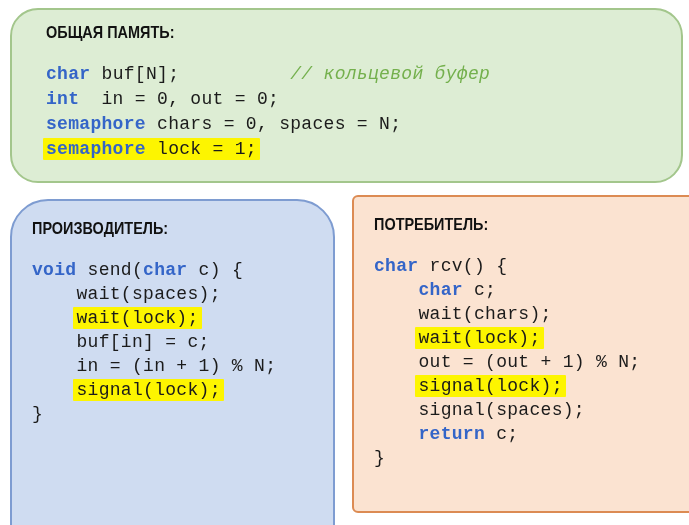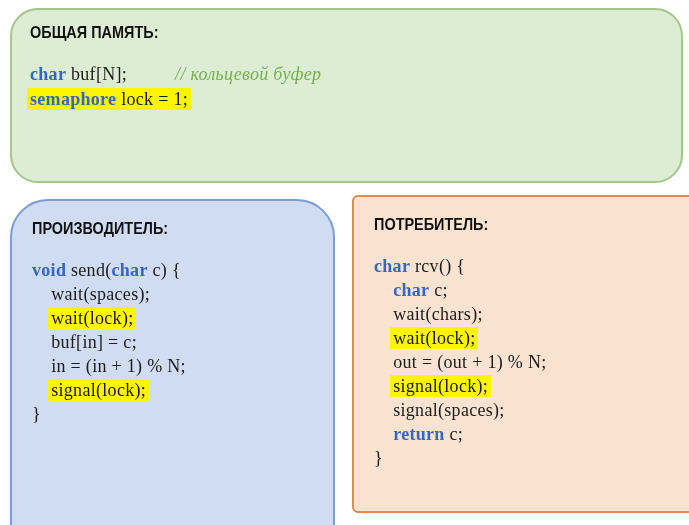--- a/index.html
+++ b/index.html
@@ -18,21 +18,21 @@
   }
   .panel {
     position: absolute;
     border: 2px solid #999;
     background: #eee;
   }
   .panel-shared {
     left: 10px; top: 8px;
     width: 673px; height: 175px;
     border-radius: 28px;
-    padding: 12px 18px;
+    padding: 12px 34px;
   }
   .panel-producer {
     left: 10px; top: 199px;
     width: 325px; height: 400px;
     border-radius: 38px;
     padding: 17px 20px;
   }
   .panel-consumer {
     left: 352px; top: 195px;
     width: 352px; height: 318px;
@@ -46,21 +46,21 @@
     font-size: 17px;
     line-height: 22px;
     color: #111111;
     letter-spacing: 0px;
     transform: scaleX(0.85);
     transform-origin: left center;
     white-space: pre;
   }
   .code {
     margin-top: 18px;
-    font-family: Liberation Serif, serif;
+    font-family: Liberation Mono, monospace;
     font-size: 18px;
     letter-spacing: 0.3px;
     color: var(--tx, #1b1b1b);
   }
   .panel-shared .code { line-height: 25px; margin-top: 18px; }
   .panel-producer .code, .panel-consumer .code { line-height: 24px; }
   .line { white-space: pre; }
   .kw { color: var(--kw, #3465c8); font-weight: bold; }
   .pl { color: var(--tx, #1b1b1b); }
   .cm { color: var(--cm, #74b04d); font-style: italic; }
@@ -73,20 +73,22 @@
 </style>
 </head>
 <body>
 
 <div class="canvas">
 
   <section class="panel panel-shared" style="background: rgb(221, 237, 212); border-color: rgb(163, 198, 140);">
     <h2 class="panel-title">ОБЩАЯ ПАМЯТЬ:</h2>
     <div class="code">
         <div class="line"><span><span class="kw">char</span><span class="pl"> buf[N];          </span><span class="cm">// кольцевой буфер</span></span></div>
+        <div class="line"><span><span class="kw">int</span><span class="pl">  in = 0, out = 0;</span></span></div>
+        <div class="line"><span><span class="kw">semaphore</span><span class="pl"> chars = 0, spaces = N;</span></span></div>
         <div class="line"><span class="hl"><span class="kw">semaphore</span><span class="pl"> lock = 1;</span></span></div>
       </div>
   </section>
 
   <section class="panel panel-producer" style="background: rgb(207, 220, 241); border-color: rgb(126, 156, 209);">
     <h2 class="panel-title">ПРОИЗВОДИТЕЛЬ:</h2>
     <div class="code">
         <div class="line"><span><span class="kw">void</span><span class="pl"> send(</span><span class="kw">char</span><span class="pl"> c) {</span></span></div>
         <div class="line">    <span><span class="pl">wait(spaces);</span></span></div>
         <div class="line">    <span class="hl"><span class="pl">wait(lock);</span></span></div>

